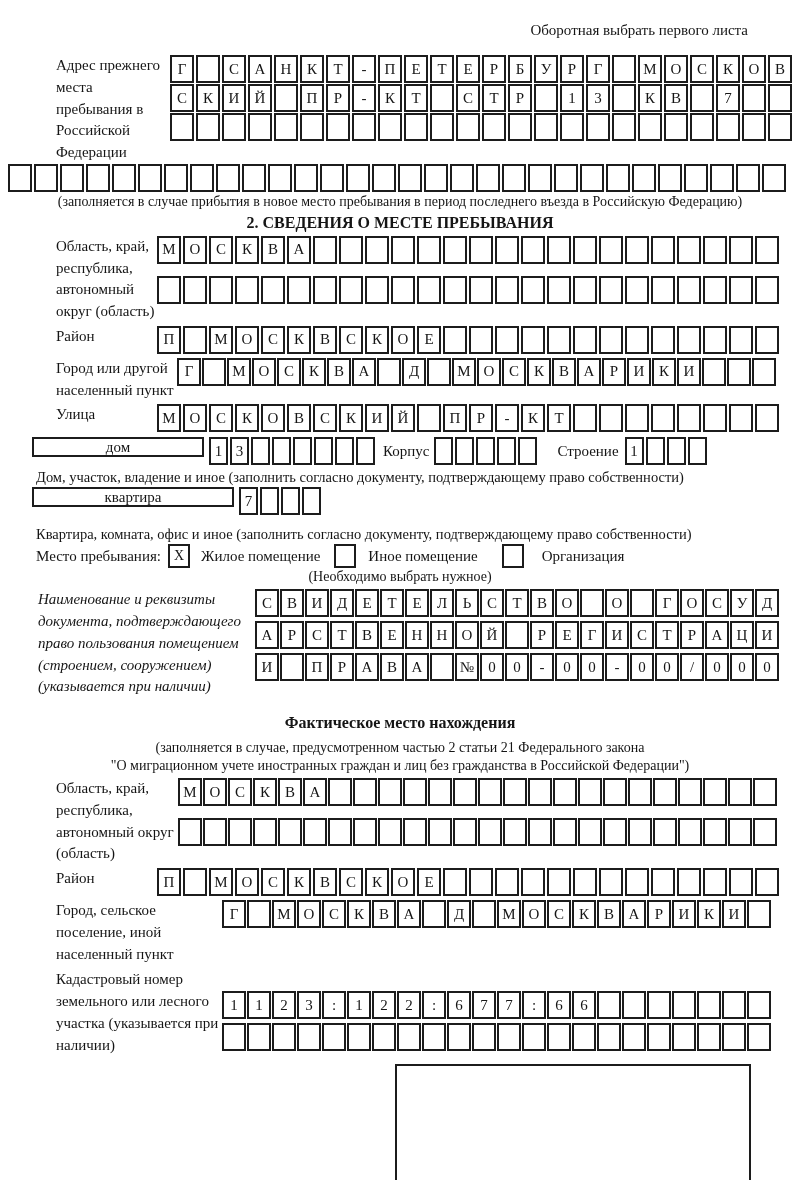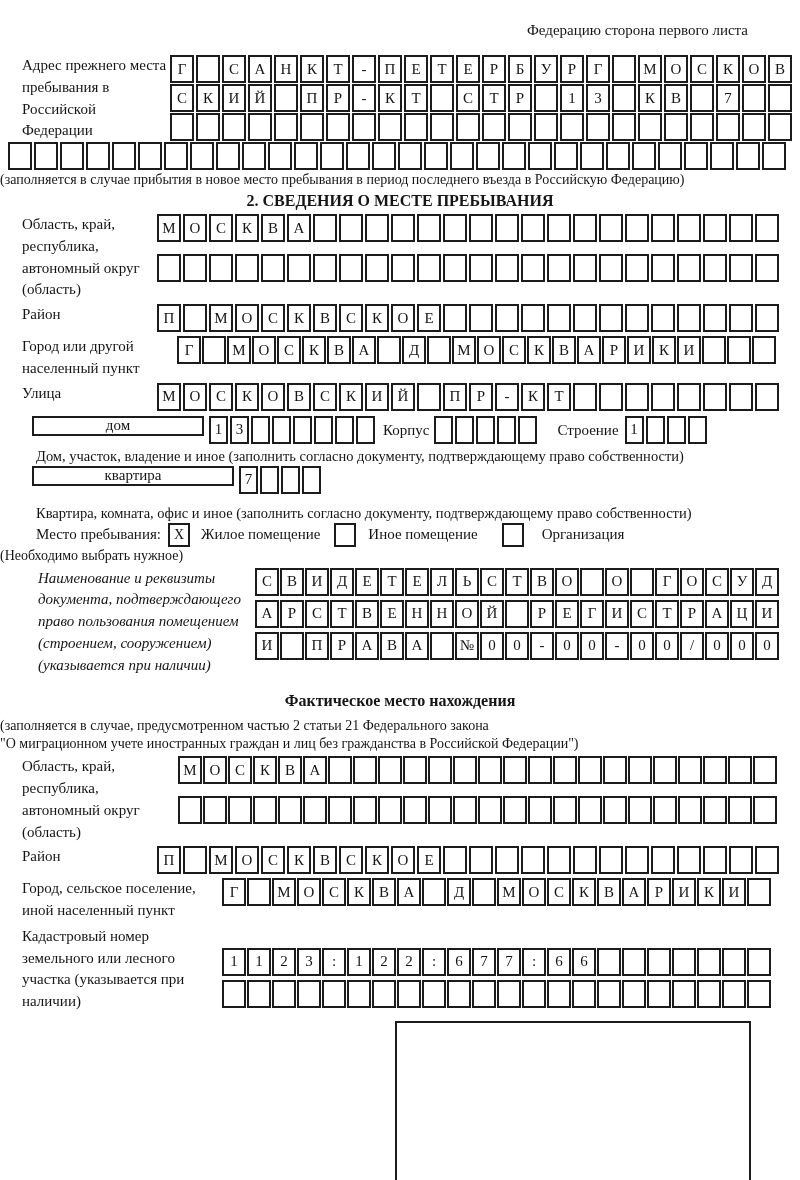--- a/index.html
+++ b/index.html
@@ -15,25 +15,25 @@
   .cell {
     flex:none; width:20px; height:24px; border:2px solid #1c1c1c;
     margin-right:2px; display:flex; align-items:center; justify-content:center;
     font-size:15px; background:#fff;
   }
   .cells.tight .cell { width:20px; margin-right:1px; }
   .cells.small .cell { width:15px; margin-right:2px; }
   .fullrow { padding-left:8px; }
 
   .frow { display:flex; align-items:flex-start; }
-  .flabel { flex:none; box-sizing:border-box; padding-left:22px; font-size:15px; line-height:1.45; }
+  .flabel { flex:none; box-sizing:border-box; padding-left:56px; font-size:15px; line-height:1.45; }
   .w170 { width:170px; } .w157 { width:157px; } .w177 { width:177px; }
   .w178 { width:178px; } .w222 { width:222px; } .w255 { width:255px; }
 
-  .note-center { text-align:left; font-size:14px; margin-top:2px; }
+  .note-center { text-align:center; font-size:14px; margin-top:2px; }
   .title { text-align:center; font-weight:bold; font-size:16px; margin-top:4px; }
   .caption { padding-left:36px; font-size:14.5px; margin-top:3px; }
 
   .gap12 { margin-top:12px; } .mt3 { margin-top:3px; } .mt4 { margin-top:4px; }
   .mt8 { margin-top:8px; } .mt16 { margin-top:16px; }
 
   .prefilled-box {
     flex:none; box-sizing:border-box; border:2px solid #1c1c1c; height:20px;
     display:flex; align-items:center; justify-content:center; font-size:15px; background:#fff;
   }
@@ -46,21 +46,21 @@
   }
   .opt { font-size:15px; }
 
   .stamp-box { margin:8px 0 0 395px; width:352px; height:168px; border:2px solid #1c1c1c; background:#fff; }
 </style>
 </head>
 <body>
 
 <div class="page">
 
-  <div class="side-note">Федерацию сторона первого листа</div>
+  <div class="side-note">Оборотная выбрать первого листа</div>
 
   <div class="frow mt16">
     <div class="flabel w170">Адрес прежнего места пребывания в Российской Федерации</div>
     <div>
       <div class="cells">
           <div class="cell">Г</div>
           <div class="cell"></div>
           <div class="cell">С</div>
           <div class="cell">А</div>
           <div class="cell">Н</div>

